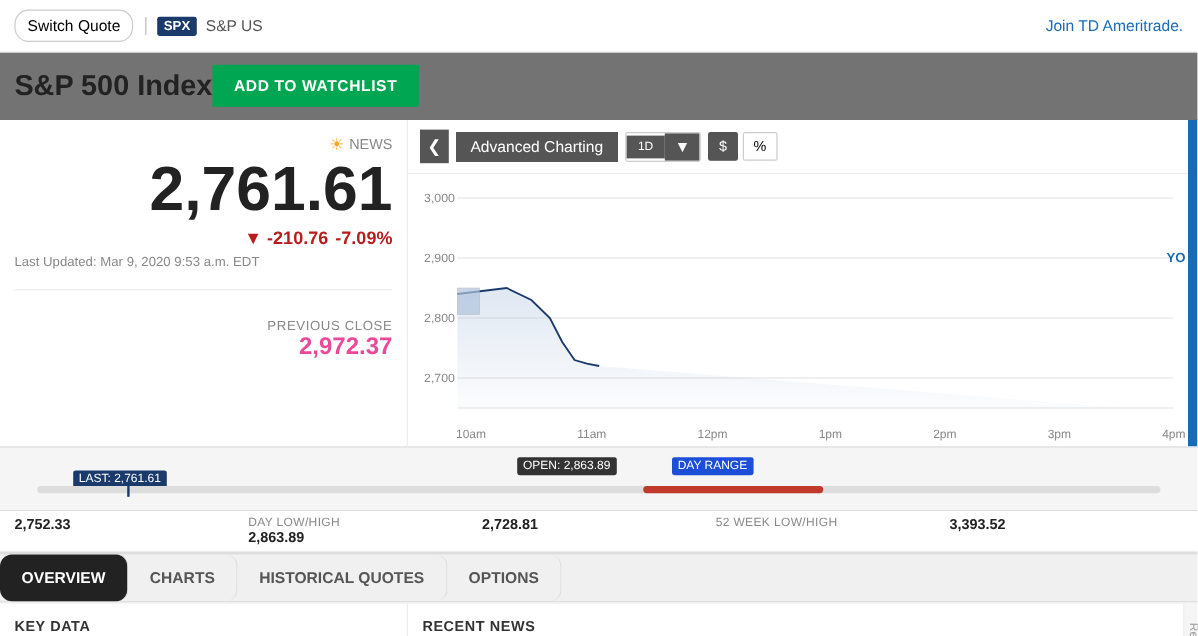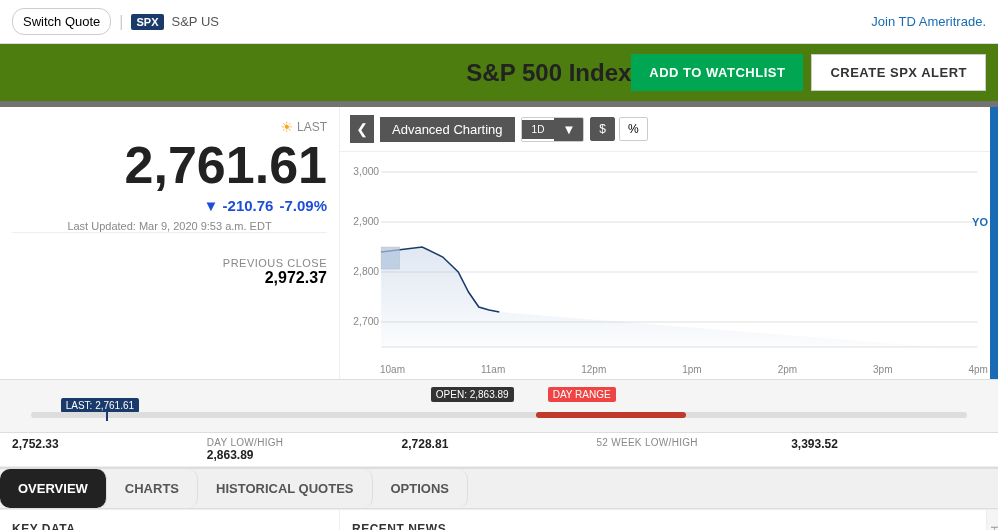--- a/index.html
+++ b/index.html
@@ -18,22 +18,22 @@
     .divider { color: #ccc; font-size: 16px; }
     .spx-badge {
       background: #1a3a6b; color: #fff; font-size: 11px; font-weight: bold;
       padding: 2px 5px; border-radius: 2px;
     }
     .index-symbol { font-size: 13px; color: #555; }
     .td-ameritrade-link { color: #1a6bb5; font-size: 13px; cursor: pointer; }
 
     
     .title-bar {
-      display: flex; align-items: center; justify-content: flex-end;
-      padding: 10px 12px; background: #4d7c0f; border-bottom: 6px solid #737373;
+      display: flex; align-items: center; justify-content: flex-start;
+      padding: 10px 12px; background: #737373; border-bottom: 1px solid #737373;
     }
     .index-title { font-size: 24px; font-weight: bold; color: #222; }
     .title-buttons { display: flex; gap: 8px; }
     .btn-watchlist {
       background: #00a651; color: #fff; border: none; padding: 10px 18px;
       font-size: 13px; font-weight: bold; cursor: pointer; letter-spacing: 0.5px;
     }
     .btn-alert {
       background: #fff; color: #333; border: 1px solid #ccc; padding: 10px 18px;
       font-size: 13px; font-weight: bold; cursor: pointer; letter-spacing: 0.5px;
@@ -41,26 +41,26 @@
 
     
     .main-content { display: flex; }
 
     
     .left-panel { width: 340px; min-width: 340px; padding: 12px 12px 0 12px; border-right: 1px solid #eee; }
 
     .status-row { display: flex; justify-content: flex-end; align-items: center; gap: 4px; font-size: 12px; color: #888; margin-bottom: 4px; }
     .sun-icon { color: #f5a623; font-size: 14px; }
     .price-main { font-size: 52px; font-weight: bold; color: #222; text-align: right; line-height: 1; margin-bottom: 6px; }
-    .price-change { display: flex; justify-content: flex-end; gap: 6px; font-size: 15px; font-weight: bold; color: #1d4ed8; margin-bottom: 6px; }
-    .last-updated { text-align: center; font-size: 11px; color: #888; margin-bottom: 0; }
+    .price-change { display: flex; justify-content: flex-end; gap: 6px; font-size: 15px; font-weight: bold; color: #b91c1c; margin-bottom: 6px; }
+    .last-updated { text-align: left; font-size: 11px; color: #888; margin-bottom: 16px; }
 
     .prev-close-section { text-align: right; padding-top: 24px; border-top: 1px solid #eee; }
     .prev-close-label { font-size: 11px; color: #888; letter-spacing: 0.5px; }
-    .prev-close-value { font-size: 16px; font-weight: bold; color: #000000; }
+    .prev-close-value { font-size: 20px; font-weight: bold; color: #ec4899; }
 
     
     .range-bar-section {
       background: #f5f5f5; border-top: 1px solid #ddd; border-bottom: 1px solid #ddd;
       padding: 6px 12px;
     }
     .range-values-row {
       display: flex; padding: 4px 12px; background: #fff; border-bottom: 1px solid #eee;
       font-size: 12px;
     }
@@ -153,30 +153,29 @@
     <span class="spx-badge">SPX</span>
     <span class="index-symbol">S&amp;P US</span>
   </div>
   <a class="td-ameritrade-link">Join TD Ameritrade.</a>
 </div>
 
 <div class="title-bar">
   <h1 class="index-title">S&amp;P 500 Index</h1>
   <div class="title-buttons">
     <button class="btn-watchlist">ADD TO WATCHLIST</button>
-    <button class="btn-alert">CREATE SPX ALERT</button>
   </div>
 </div>
 
 <div class="main-content">
 
   <div class="left-panel">
     <div class="status-row">
       <span class="sun-icon">☀</span>
-      <span>LAST</span>
+      <span>NEWS</span>
     </div>
     <div class="price-main">2,761.61</div>
     <div class="price-change">
       <span>▼ -210.76</span>
       <span>-7.09%</span>
     </div>
     <div class="last-updated">Last Updated: Mar 9, 2020 9:53 a.m. EDT</div>
 
     <div class="prev-close-section">
       <div class="prev-close-label">PREVIOUS CLOSE</div>
@@ -245,21 +244,21 @@
 <div class="range-bar-section">
   <div style="position:relative; height:40px;">
 
     <div style="position:absolute; left:5%; top:11px;">
       <span style="background:#1a3a6b; color:#fff; font-size:10px; padding:2px 5px; border-radius:2px;">LAST: 2,761.61</span>
     </div>
     <div style="position:absolute; left:43%; top:0;">
       <span style="background:#333; color:#fff; font-size:10px; padding:2px 5px; border-radius:2px;">OPEN: 2,863.89</span>
     </div>
     <div style="position:absolute; left:55%; top:0;">
-      <span style="background:#ef4444; color:#fff; font-size:10px; padding:2px 5px; border-radius:2px;">DAY RANGE</span>
+      <span style="background:#1d4ed8; color:#fff; font-size:10px; padding:2px 5px; border-radius:2px;margin-left:12px;">DAY RANGE</span>
     </div>
 
     <div style="position:absolute; bottom:8px; left:2%; right:2%; height:6px; background:#ddd; border-radius:3px;">
 
       <div style="position:absolute; left:54%; width:16%; height:6px; background:#c0392b; border-radius:3px;"></div>
 
       <div style="position:absolute; left:8%; width:2px; height:12px; background:#1a3a6b; top:-3px;"></div>
     </div>
   </div>
 </div>

